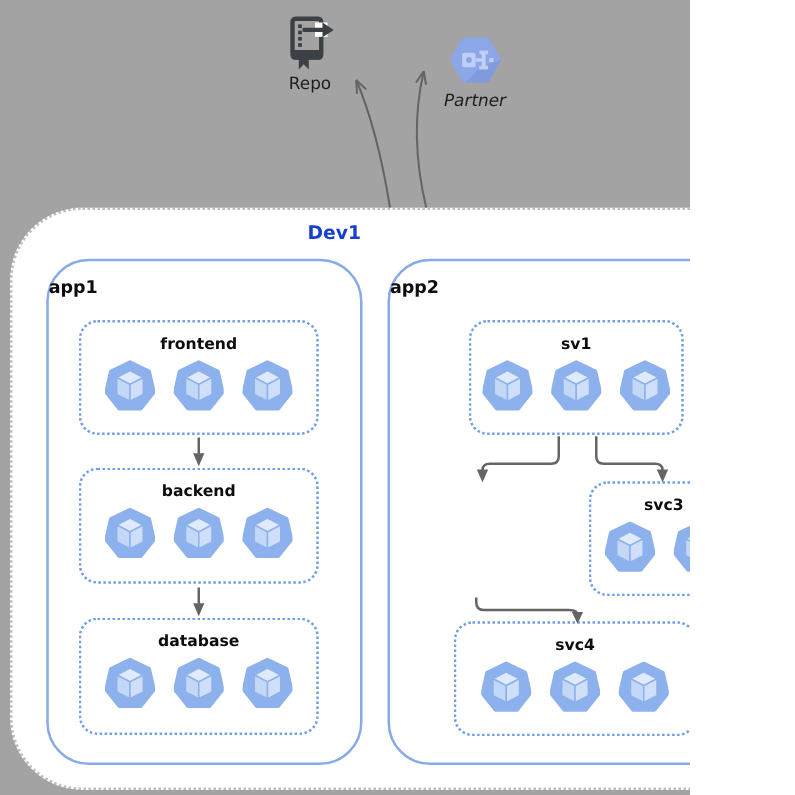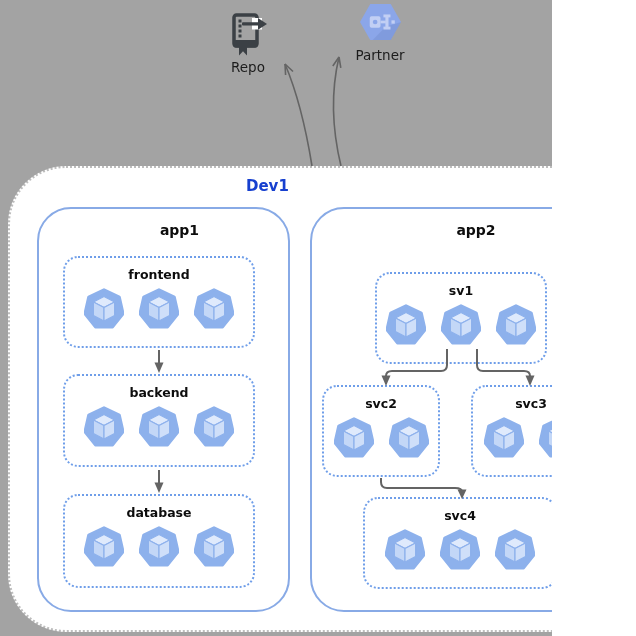--- a/index.html
+++ b/index.html
@@ -8,48 +8,48 @@
     --c-pod:#8db1ec; --c-pod-top:#dfeafc; --c-pod-left:#c3d7f7; --c-pod-right:#cfdff9;
     --c-hex:#8ba6e9; --c-hex-glyph:#c2cff4; --c-repo-ink:#3b4045;
   }
   html,body{margin:0;padding:0;background:#ffffff;}
   body{font-family:"DejaVu Sans","Liberation Sans",sans-serif;color:var(--c-ink);}
   .stage{position:relative;width:552px;height:636px;background:#a3a3a3;overflow:hidden;}
 
   
   .ext{position:absolute;display:flex;flex-direction:column;align-items:center;}
   .ext-repo{left:206px;top:10px;width:84px;}
-  .ext-partner{left:338px;top:0;width:84px;}
+  .ext-partner{left:338px;top:26px;width:84px;font-style:italic;}
   .ext svg{display:block;}
   .ext-label{font-size:13.5px;margin-top:3px;color:#1c1c1c;}
 
   
   .env{position:absolute;left:8px;top:166px;width:617px;height:462px;
        border:2.5px dotted var(--c-env-border);border-radius:58px;background:#fff;}
   .env-label{position:absolute;left:246px;top:177px;width:120px;text-align:left;
        font-weight:bold;font-size:15px;color:var(--c-accent);}
 
   
   .app{position:absolute;border:2px solid var(--c-app-border);border-radius:34px;background:#fff;}
   .app-1{left:37px;top:207px;width:249px;height:401px;}
   .app-2{left:310px;top:207px;width:296px;height:401px;text-decoration:underline;}
-  .app-label{position:absolute;top:13px;left:16px;width:100%;text-align:center;
+  .app-label{position:absolute;top:13px;left:0;width:100%;
        font-weight:bold;font-size:14px;color:#0d0d0d;}
 
   
   .svc{position:absolute;border:2px dotted var(--c-service-border);border-radius:15px;background:#fff;
        display:flex;flex-direction:column;align-items:center;box-sizing:border-box;padding-top:9px;}
   .svc-label{font-weight:bold;font-size:12.5px;color:#0d0d0d;}
   .pods{display:flex;gap:15px;margin-top:6px;align-items:center;justify-content:center;}
   .pod{width:40px;height:42px;display:block;}
 
   .s-frontend{left:63px;top:256px;width:192px;height:92px;}
   .s-backend {left:63px;top:374px;width:192px;height:93px;}
   .s-database{left:63px;top:494px;width:192px;height:94px;}
-  .s-sv1 {left:375px;top:272px;width:172px;height:92px;}
+  .s-sv1 {left:375px;top:256px;width:172px;height:92px;}
   .s-svc2{left:322px;top:385px;width:118px;height:92px;}
   .s-svc3{left:471px;top:385px;width:120px;height:92px;}
   .s-svc4{left:363px;top:497px;width:194px;height:92px;}
 
   
   .edges{position:absolute;left:0;top:0;width:636px;height:636px;pointer-events:none;}
   .edge-line{stroke:var(--c-arrow);stroke-width:2;fill:none;}
   .edge-head{fill:var(--c-arrow);stroke:none;}
   .edge-curve{stroke:var(--c-arrow);stroke-width:1.6;fill:none;}
   .edge-open-head{stroke:var(--c-arrow);stroke-width:1.6;fill:none;}
@@ -184,32 +184,20 @@
 
   <svg class="pod" viewBox="0 0 40 42">
           <use href="#pod-symbol"></use>
         </svg>
 
   <svg class="pod" viewBox="0 0 40 42">
           <use href="#pod-symbol"></use>
         </svg>
 </div>
   </div>
-  <div class="svc s-svc2">
-    <div class="svc-label">svc2</div>
-    <div class="pods">
-  <svg class="pod" viewBox="0 0 40 42">
-          <use href="#pod-symbol"></use>
-        </svg>
-
-  <svg class="pod" viewBox="0 0 40 42">
-          <use href="#pod-symbol"></use>
-        </svg>
-</div>
-  </div>
   <div class="svc s-svc3">
     <div class="svc-label">svc3</div>
     <div class="pods">
   <svg class="pod" viewBox="0 0 40 42">
           <use href="#pod-symbol"></use>
         </svg>
 
   <svg class="pod" viewBox="0 0 40 42">
           <use href="#pod-symbol"></use>
         </svg>

